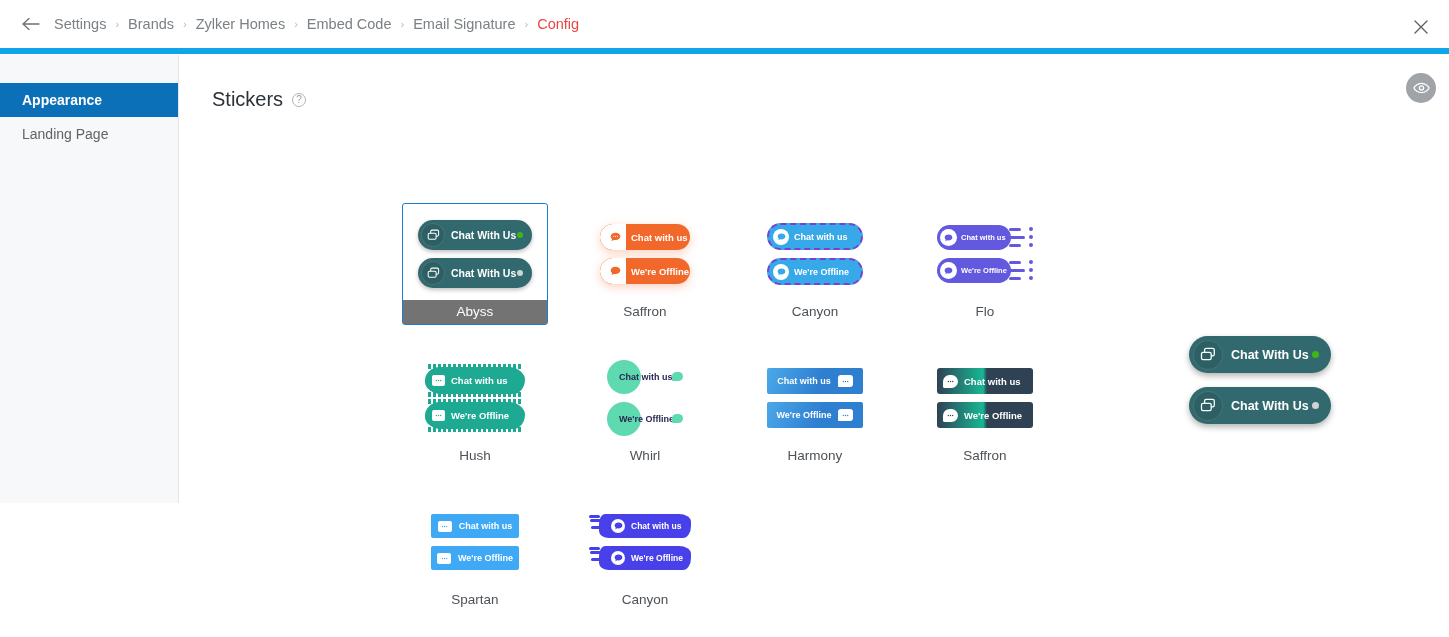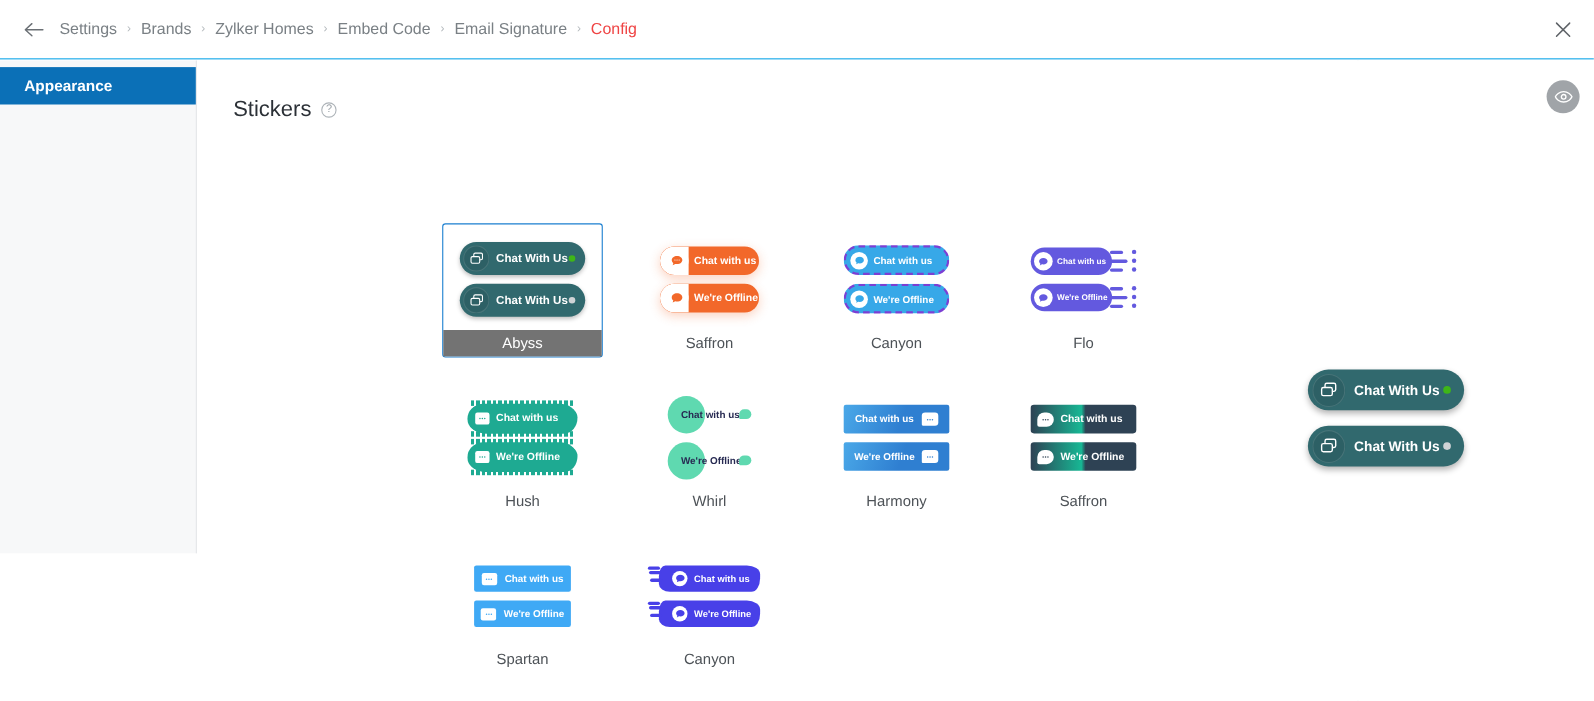--- a/index.html
+++ b/index.html
@@ -6,21 +6,21 @@
   html, body {
     width: 1449px; height: 637px;
     font-family: "Liberation Sans", sans-serif;
     background: #ffffff; overflow: hidden;
   }
   .app { position: relative; width: 1449px; height: 637px; background: #fff; }
 
   
   .topbar {
     position: absolute; top: 0; left: 0; width: 1449px; height: 54px;
-    border-bottom: 1px solid #0ea5e9; background: #fff;
+    border-bottom: 6px solid #0ea5e9; background: #fff;
     display: flex; align-items: center;
   }
   .back-arrow {
     margin-left: 18px; width: 26px; height: 26px;
     display: flex; align-items: center; justify-content: center;
     color: #6b7075; cursor: pointer;
   }
   .crumbs { display: flex; align-items: center; margin-left: 10px; }
   .crumb {
     font-size: 14.5px; color: #7a8085; cursor: pointer;
@@ -35,21 +35,21 @@
     position: absolute; right: 14px; top: 13px;
     width: 28px; height: 28px; display: flex;
     align-items: center; justify-content: center;
     color: #5f6368; cursor: pointer;
   }
 
   
   .sidebar {
     position: absolute; top: 55px; left: 0; width: 179px; height: 448px;
     background: #f7f8f9; border-right: 1px solid #e4e6e8;
-    padding-top: 6px;
+    padding-top: 28px;
   }
   .side-item {
     height: 34px; display: flex; align-items: center;
     padding-left: 22px; font-size: 14px; color: #5f6368; cursor: pointer;
   }
   .side-item.active { background: #0b70b7; color: #fff; font-weight: bold; }
 
   
   .main {
     position: absolute; top: 55px; left: 180px;
@@ -334,20 +334,23 @@
       <svg width="14" height="14" viewBox="0 0 14 14" aria-hidden="true">
         <path d="M1 1l12 12M13 1L1 13" stroke="#5f6368" stroke-width="1.4" stroke-linecap="round"></path>
       </svg>
     </div>
   </div>
 
   <div class="sidebar">
     <div class="side-item active">
       <span>Appearance</span>
     </div>
+    <div class="side-item">
+      <span>Landing Page</span>
+    </div>
   </div>
 
   <div class="main">
 
     <div class="section-head">
       <div class="section-title-wrap">
         <span class="section-title">Stickers</span>
         <span class="help-icon">?</span>
       </div>
       <div class="upload-btn">

